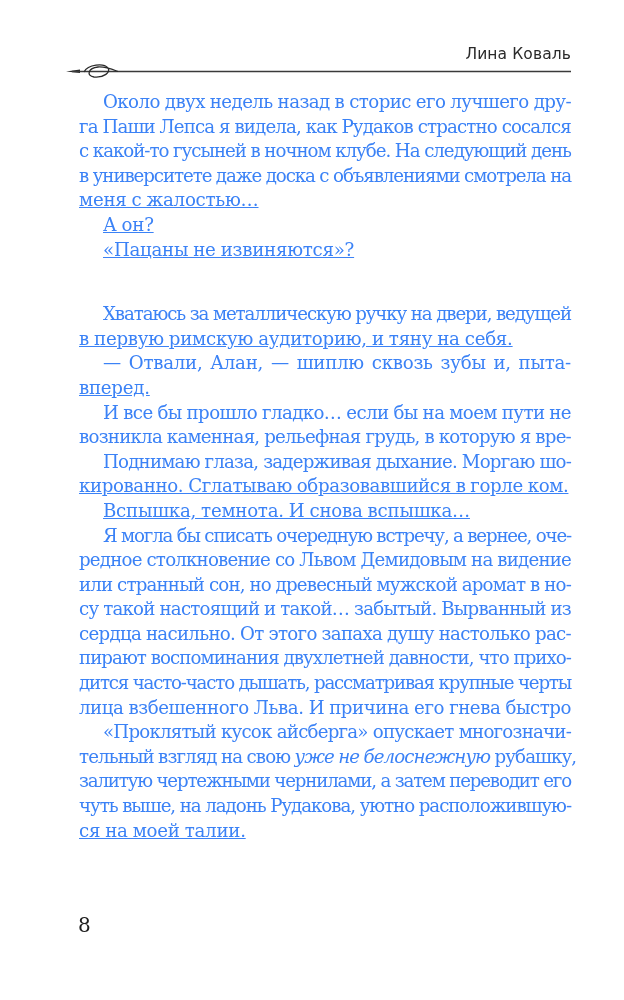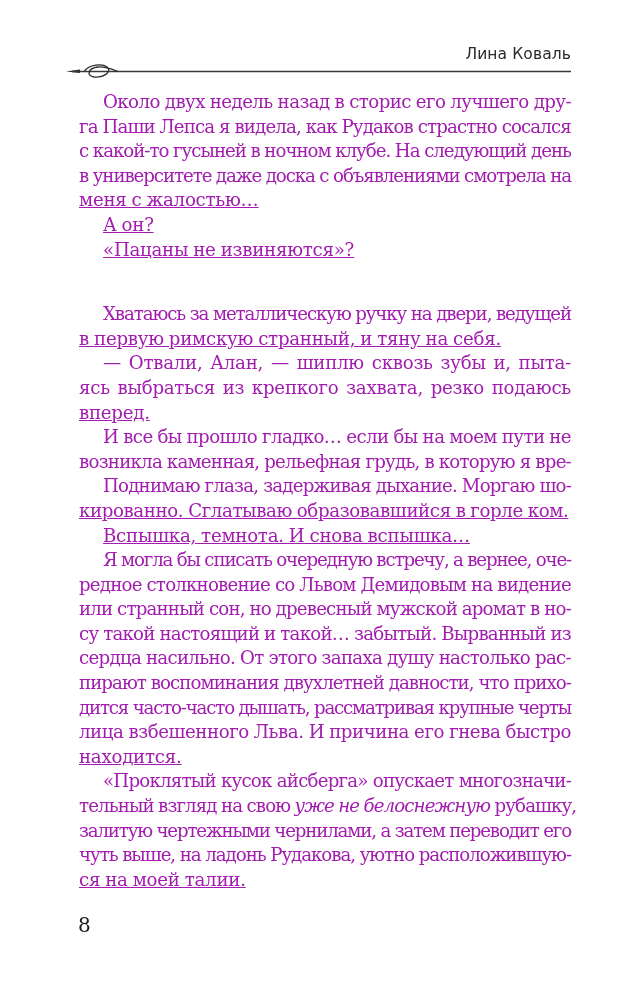--- a/index.html
+++ b/index.html
@@ -47,21 +47,21 @@
     height: 20px;
   }
   .body-text {
     position: absolute;
     left: 79px;
     top: 90px;
     width: 492px;
     font-family: "DejaVu Serif", "Liberation Serif", serif;
     font-size: 18.2px;
     line-height: 24.6px;
-    color: #a21caf;
+    color: #3b82f6;
   }
   .para { margin: 0; padding: 0; }
   .line {
     display: block;
     height: 24.6px;
     white-space: nowrap;
     text-align: justify;
     text-align-last: justify;
     word-spacing: -0.5px;
     letter-spacing: -0.25px;
@@ -105,25 +105,24 @@
         <span class="line last">меня с жалостью…</span>
       </div>
       <div class="para">
         <span class="line indent last">А он?</span>
       </div>
       <div class="para">
         <span class="line indent last">«Пацаны не извиняются»?</span>
       </div>
       <div class="para">
         <span class="line indent" style="letter-spacing: -1.09px; margin-top: 40px;">Хватаюсь за металлическую ручку на двери, ведущей</span>
-        <span class="line last">в первую римскую странный, и тяну на себя.</span>
+        <span class="line last">в первую римскую аудиторию, и тяну на себя.</span>
       </div>
       <div class="para">
         <span class="line indent">— Отвали, Алан, — шиплю сквозь зубы и, пыта-</span>
-        <span class="line">ясь выбраться из крепкого захвата, резко подаюсь</span>
         <span class="line last">вперед.</span>
       </div>
       <div class="para">
         <span class="line indent" style="letter-spacing: -0.6px;">И все бы прошло гладко… если бы на моем пути не</span>
         <span class="line" style="letter-spacing: -0.77px;">возникла каменная, рельефная грудь, в которую я вре-</span>
       </div>
       <div class="para">
         <span class="line indent" style="letter-spacing: -0.8px;">Поднимаю глаза, задерживая дыхание. Моргаю шо-</span>
         <span class="line last" style="letter-spacing: -0.39px;">кированно. Сглатываю образовавшийся в горле ком.</span>
       </div>
@@ -132,21 +131,20 @@
       </div>
       <div class="para">
         <span class="line indent" style="letter-spacing: -1.15px;">Я могла бы списать очередную встречу, а вернее, оче-</span>
         <span class="line" style="letter-spacing: -0.81px;">редное столкновение со Львом Демидовым на видение</span>
         <span class="line" style="letter-spacing: -0.82px;">или странный сон, но древесный мужской аромат в но-</span>
         <span class="line" style="letter-spacing: -0.78px;">су такой настоящий и такой… забытый. Вырванный из</span>
         <span class="line" style="letter-spacing: -0.72px;">сердца насильно. От этого запаха душу настолько рас-</span>
         <span class="line" style="letter-spacing: -0.95px;">пирают воспоминания двухлетней давности, что прихо-</span>
         <span class="line" style="letter-spacing: -1.19px;">дится часто-часто дышать, рассматривая крупные черты</span>
         <span class="line" style="letter-spacing: -0.46px;">лица взбешенного Льва. И причина его гнева быстро</span>
-        <span class="line last">находится.</span>
       </div>
       <div class="para">
         <span class="line indent" style="letter-spacing: -0.78px;">«Проклятый кусок айсберга» опускает многозначи-</span>
         <span class="line" style="letter-spacing: -0.9px;"><span>тельный взгляд на свою </span><span class="em">уже не белоснежную</span><span> рубашку,</span></span>
         <span class="line" style="letter-spacing: -1.16px;">залитую чертежными чернилами, а затем переводит его</span>
         <span class="line" style="letter-spacing: -1.05px;">чуть выше, на ладонь Рудакова, уютно расположившую-</span>
         <span class="line last">ся на моей талии.</span>
       </div>
     </div>
 

